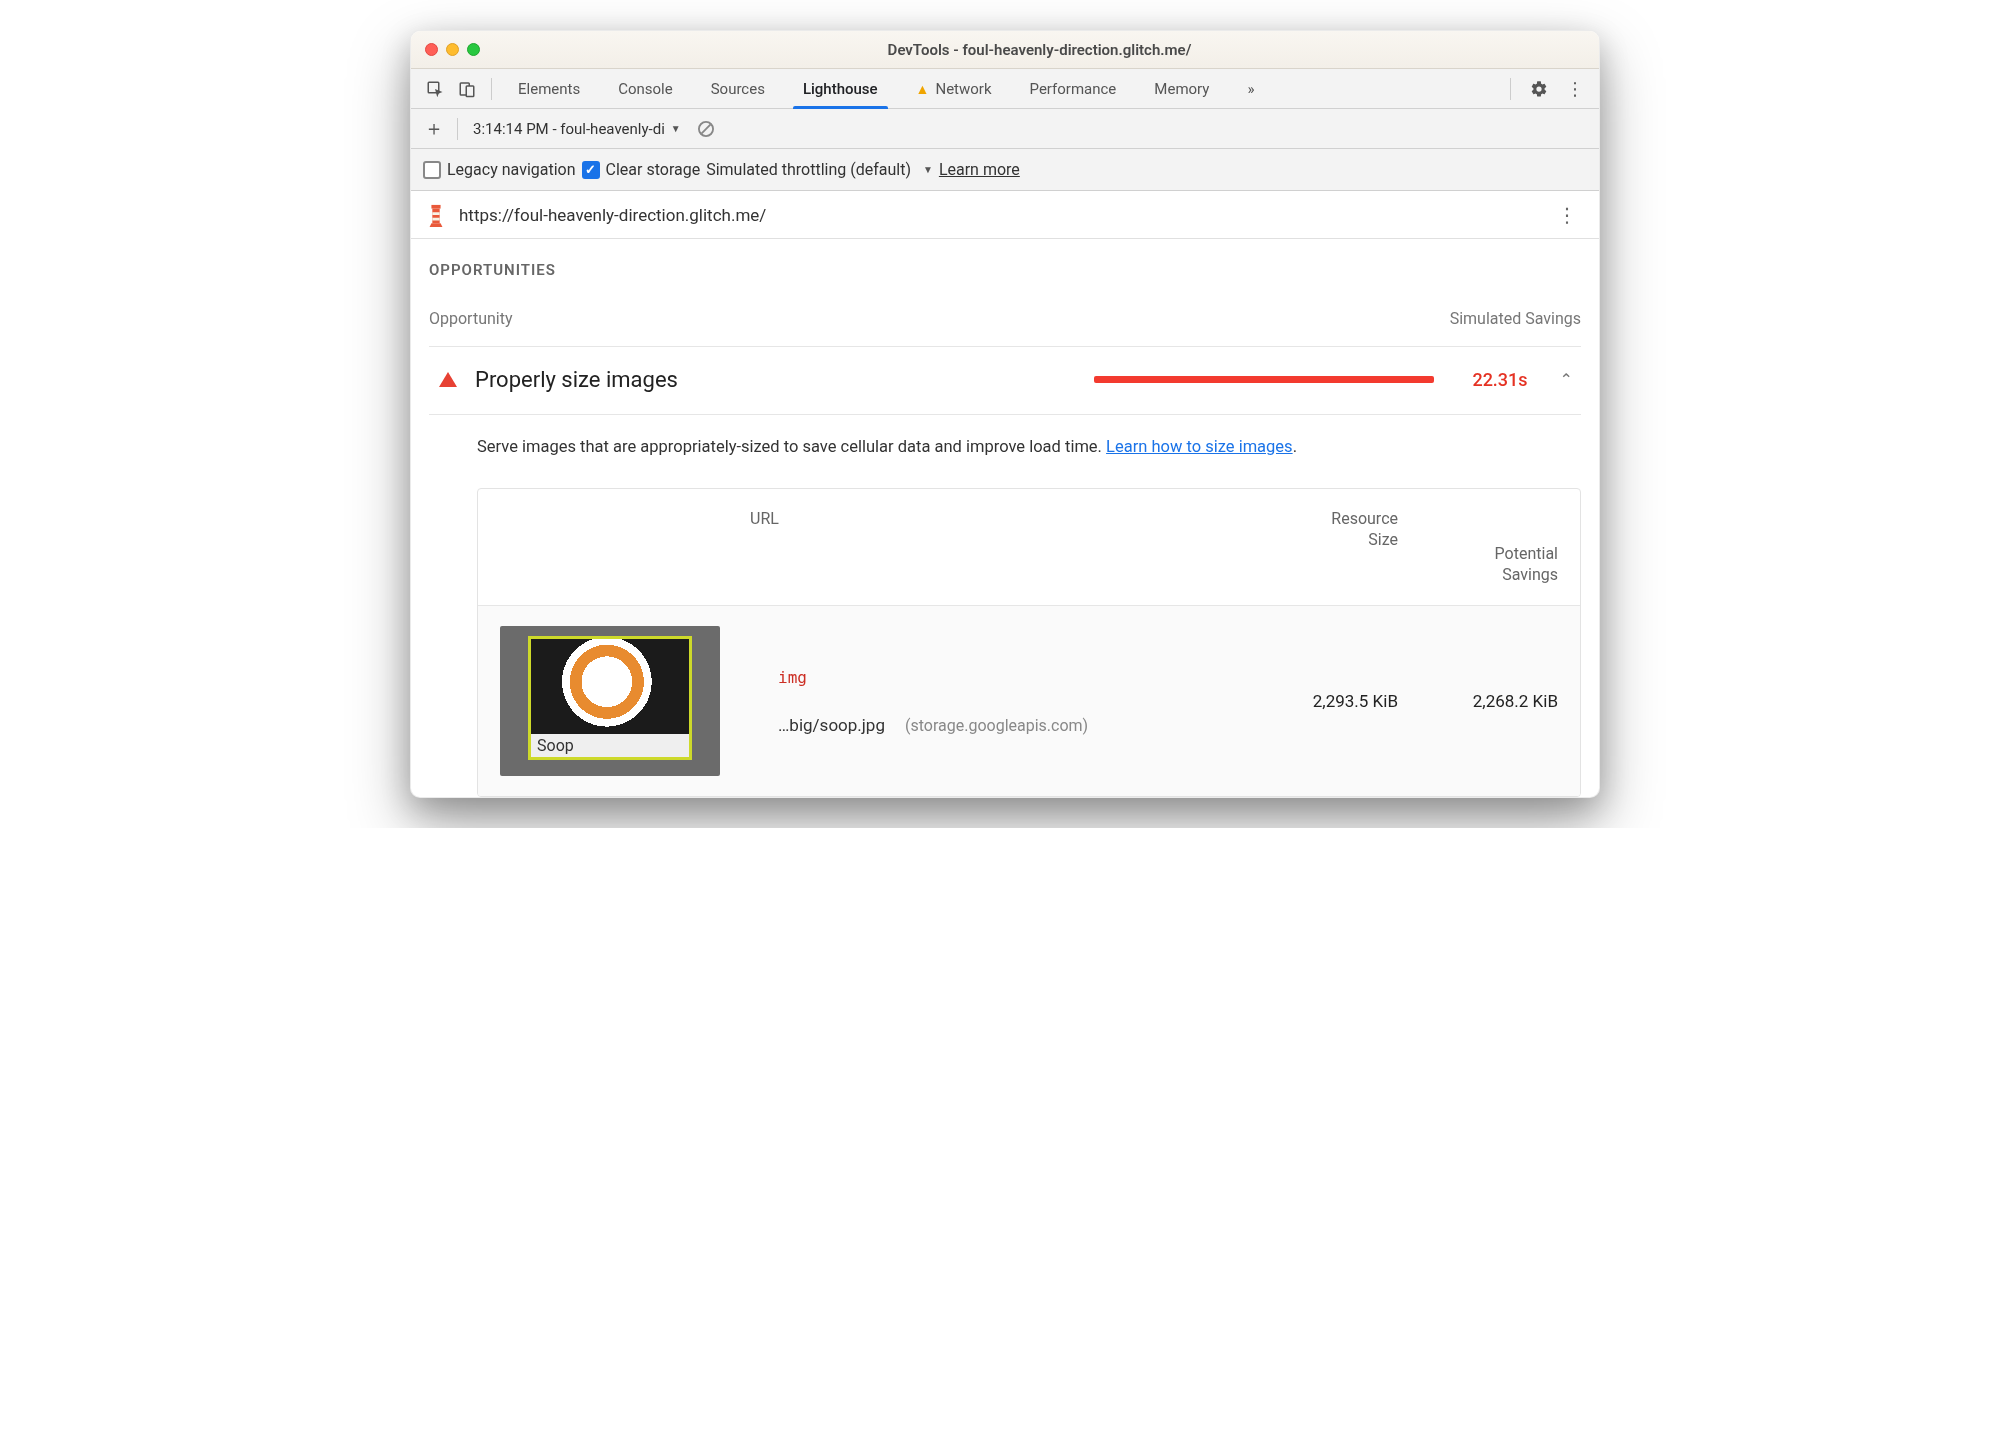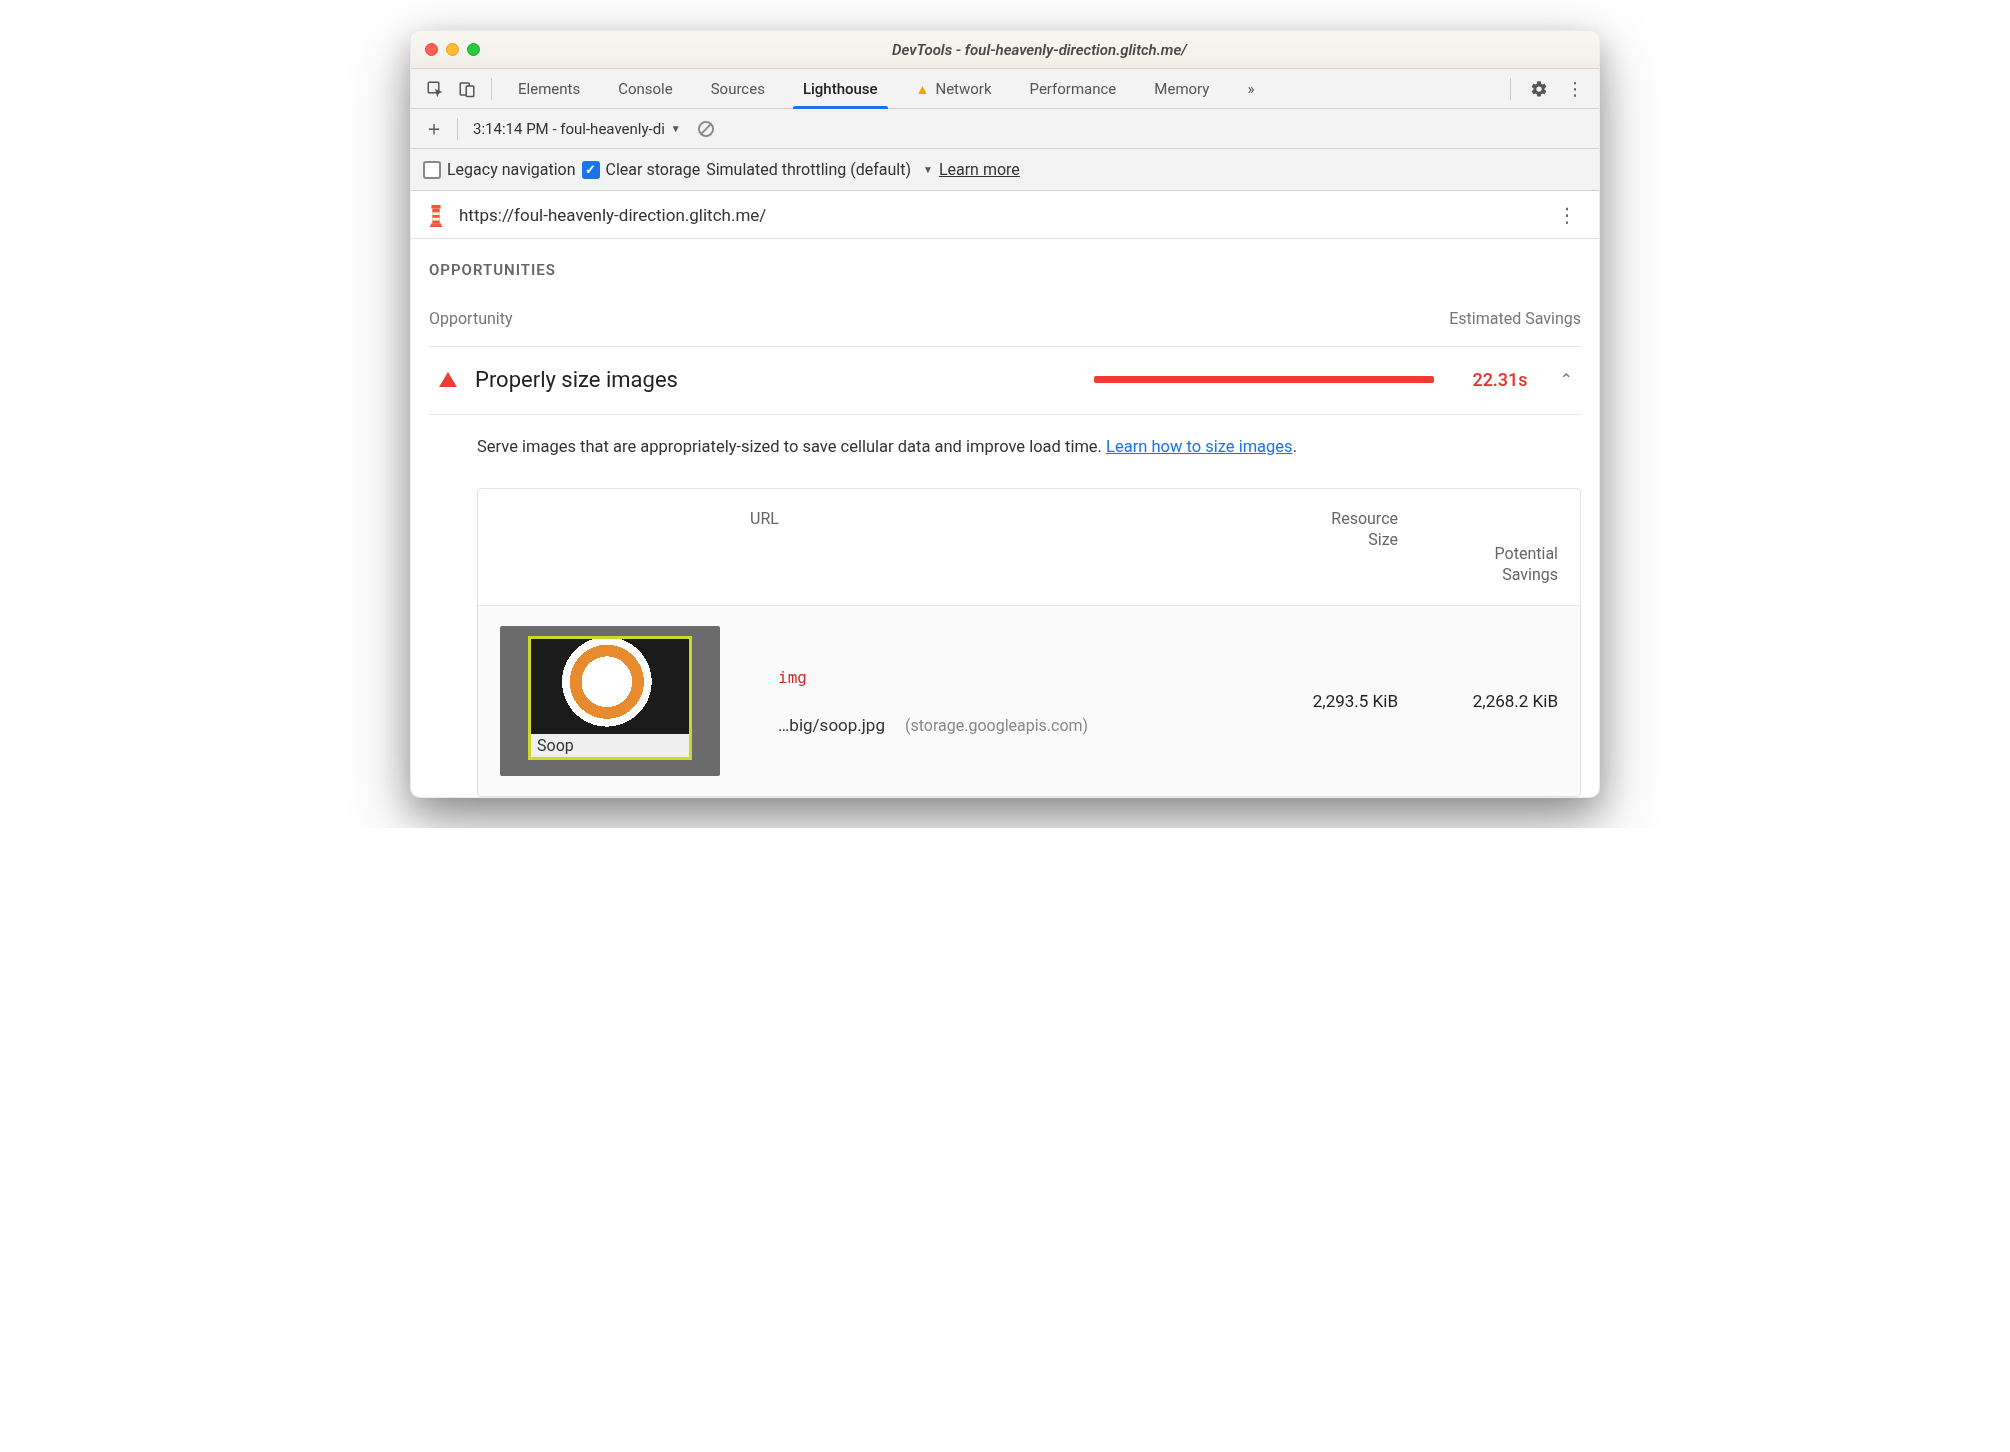--- a/index.html
+++ b/index.html
@@ -20,21 +20,20 @@
     border: 1px solid rgba(0,0,0,0.08);
   }
   
   .titlebar {
     height: 38px;
     background: linear-gradient(#f9f6f1,#f3efe8);
     display: flex;
     align-items: center;
     padding: 0 14px;
     border-bottom: 1px solid #d9d4cb;
-    font-style: italic;
   }
   .traffic { display: flex; gap: 8px; margin-right: 14px; }
   .dot { width: 13px; height: 13px; border-radius: 50%; }
   .dot.red { background:#ff5f57; border:1px solid #e34842;}
   .dot.yellow { background:#febc2e; border:1px solid #e1a124;}
   .dot.green { background:#28c840; border:1px solid #1fa72f;}
   .window-title { flex:1; text-align:center; font-size:15px; font-weight:600; color:#4a4a4a; }
   
   .tabstrip {
     height: 40px;
@@ -227,21 +226,21 @@
       </svg>
     <span class="urltext">https://foul-heavenly-direction.glitch.me/</span>
     <div class="kebab">⋮</div>
   </div>
 
   <div class="body">
     <div class="section-title">OPPORTUNITIES</div>
 
     <div class="columns">
       <div class="col-opp">Opportunity</div>
-      <div class="col-sav">Estimated Savings</div>
+      <div class="col-sav">Simulated Savings</div>
     </div>
 
     <div class="oppitem">
       <div class="red-tri"></div>
       <div class="oppname">Properly size images</div>
       <div class="bar">
           <div class="barfill"></div>
         </div>
       <div class="savings">22.31s</div>
       <div class="chev">⌃</div>

